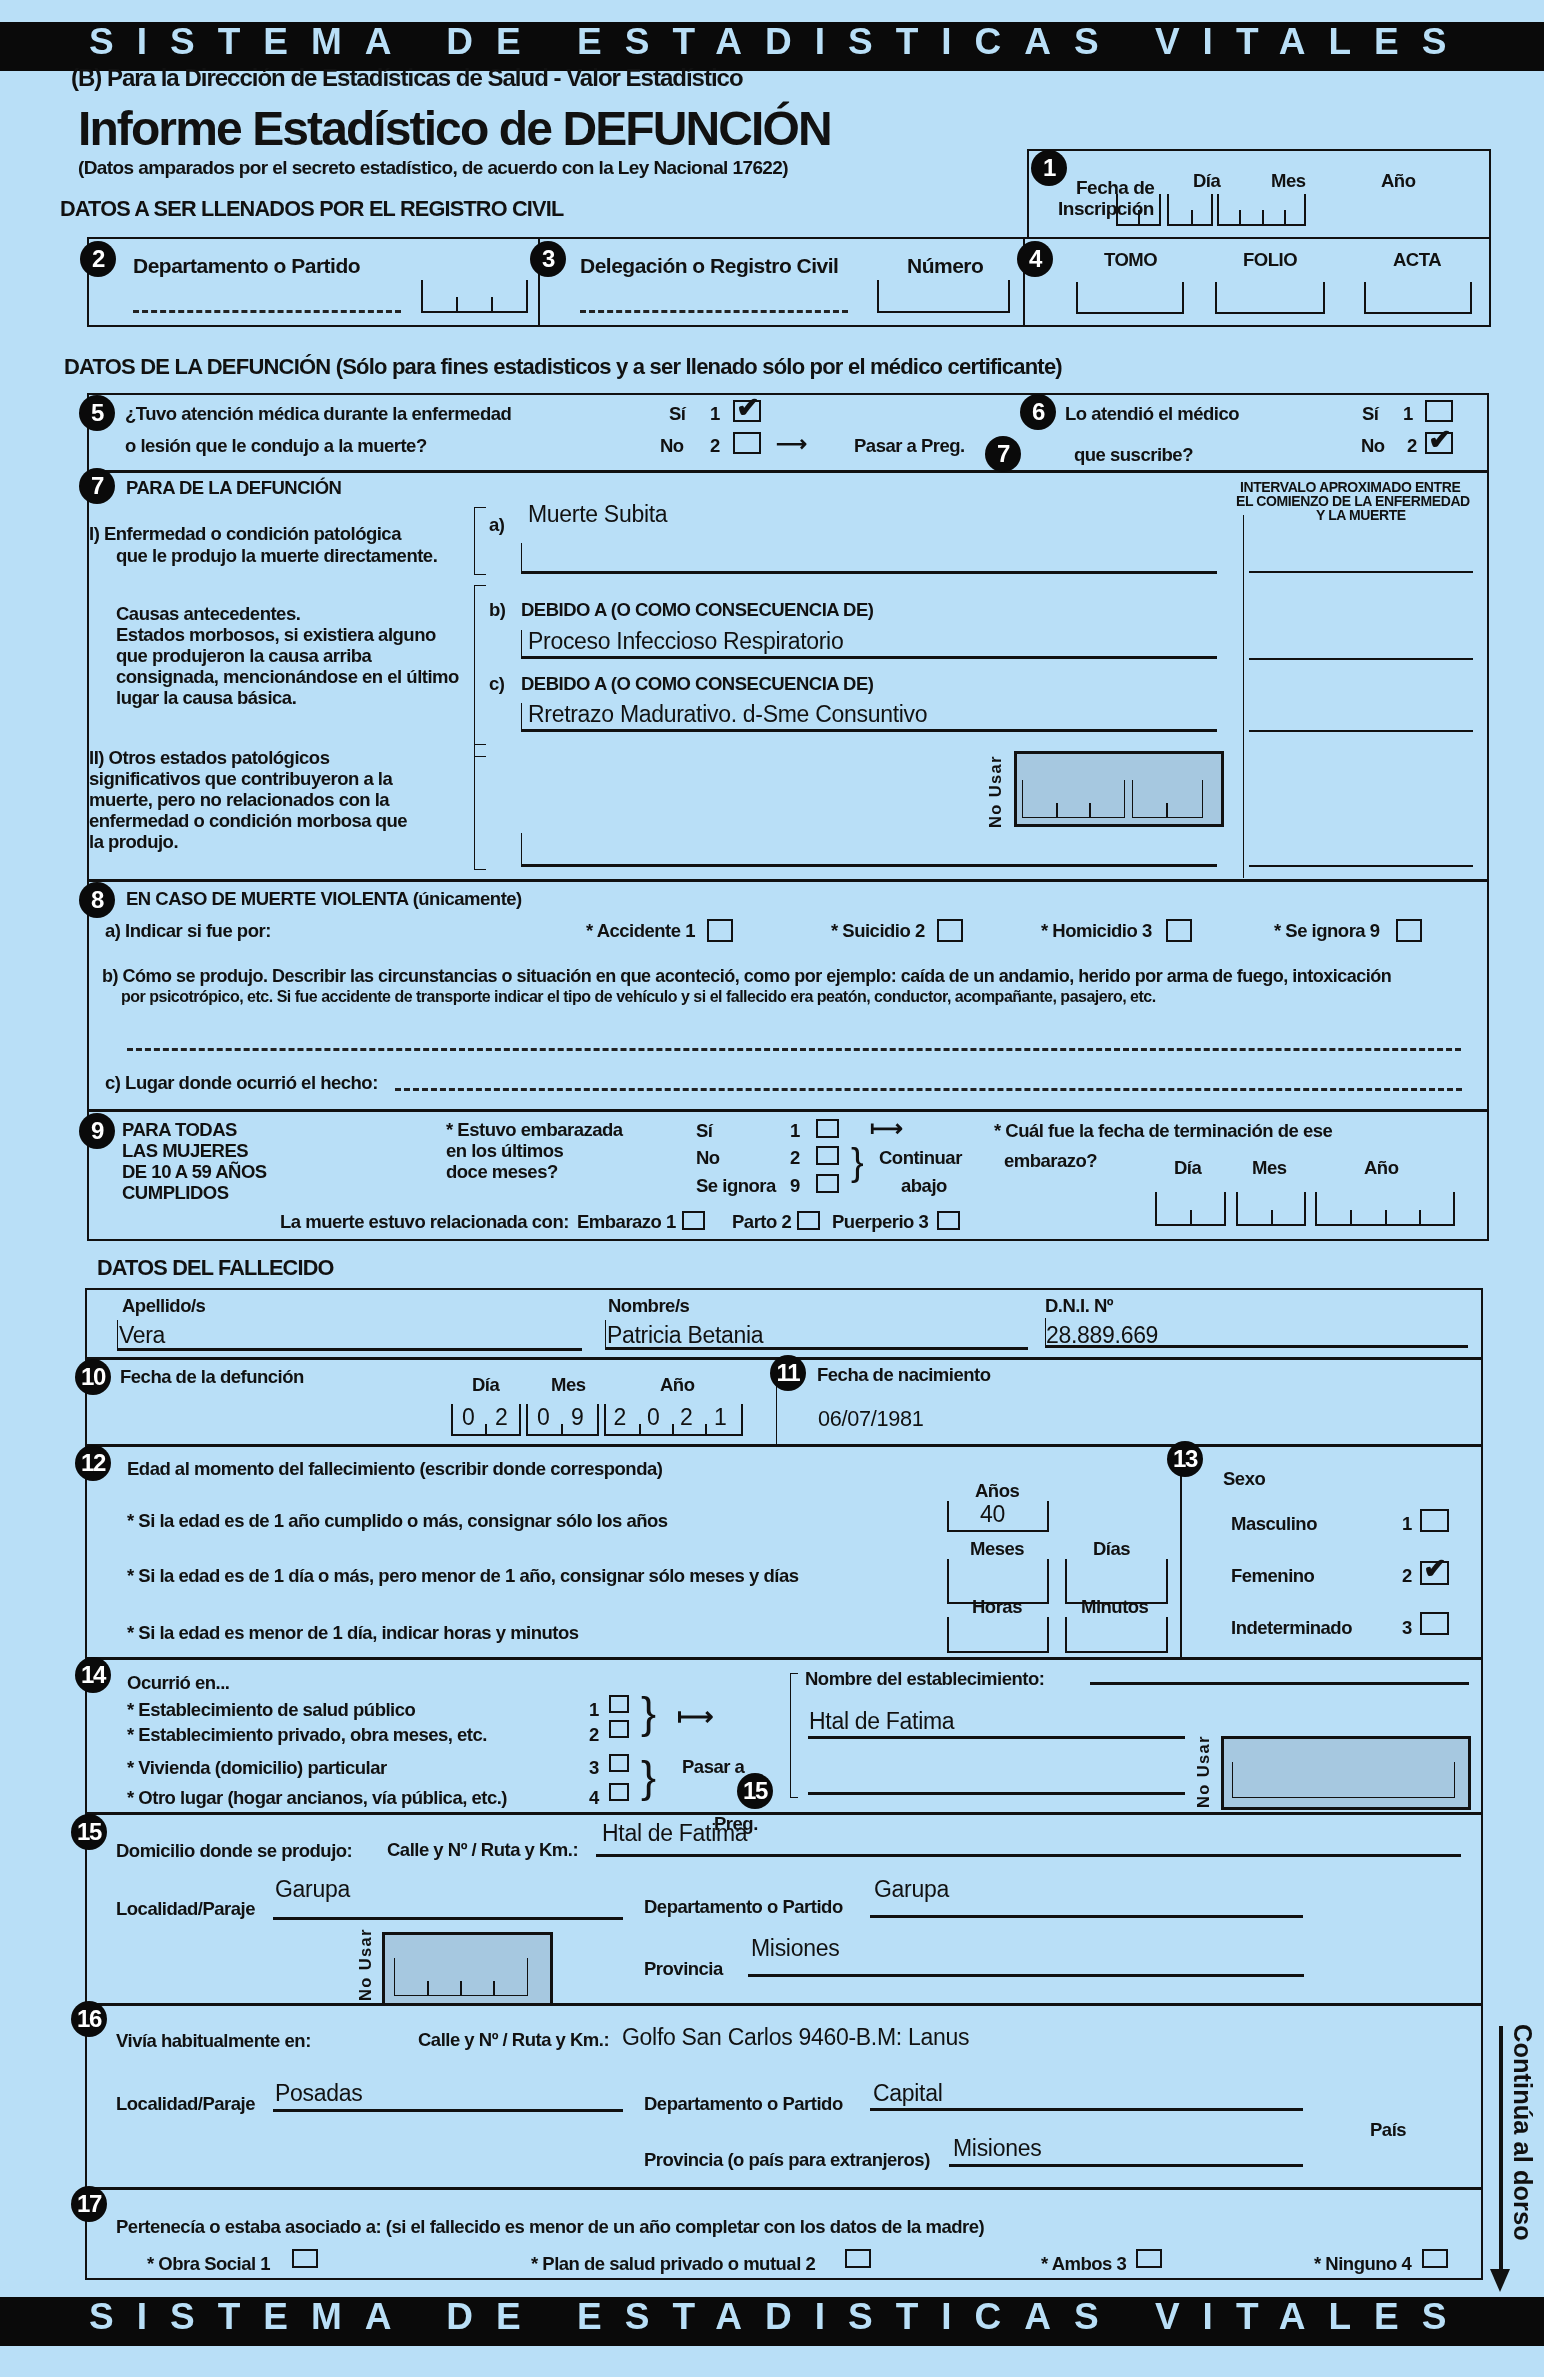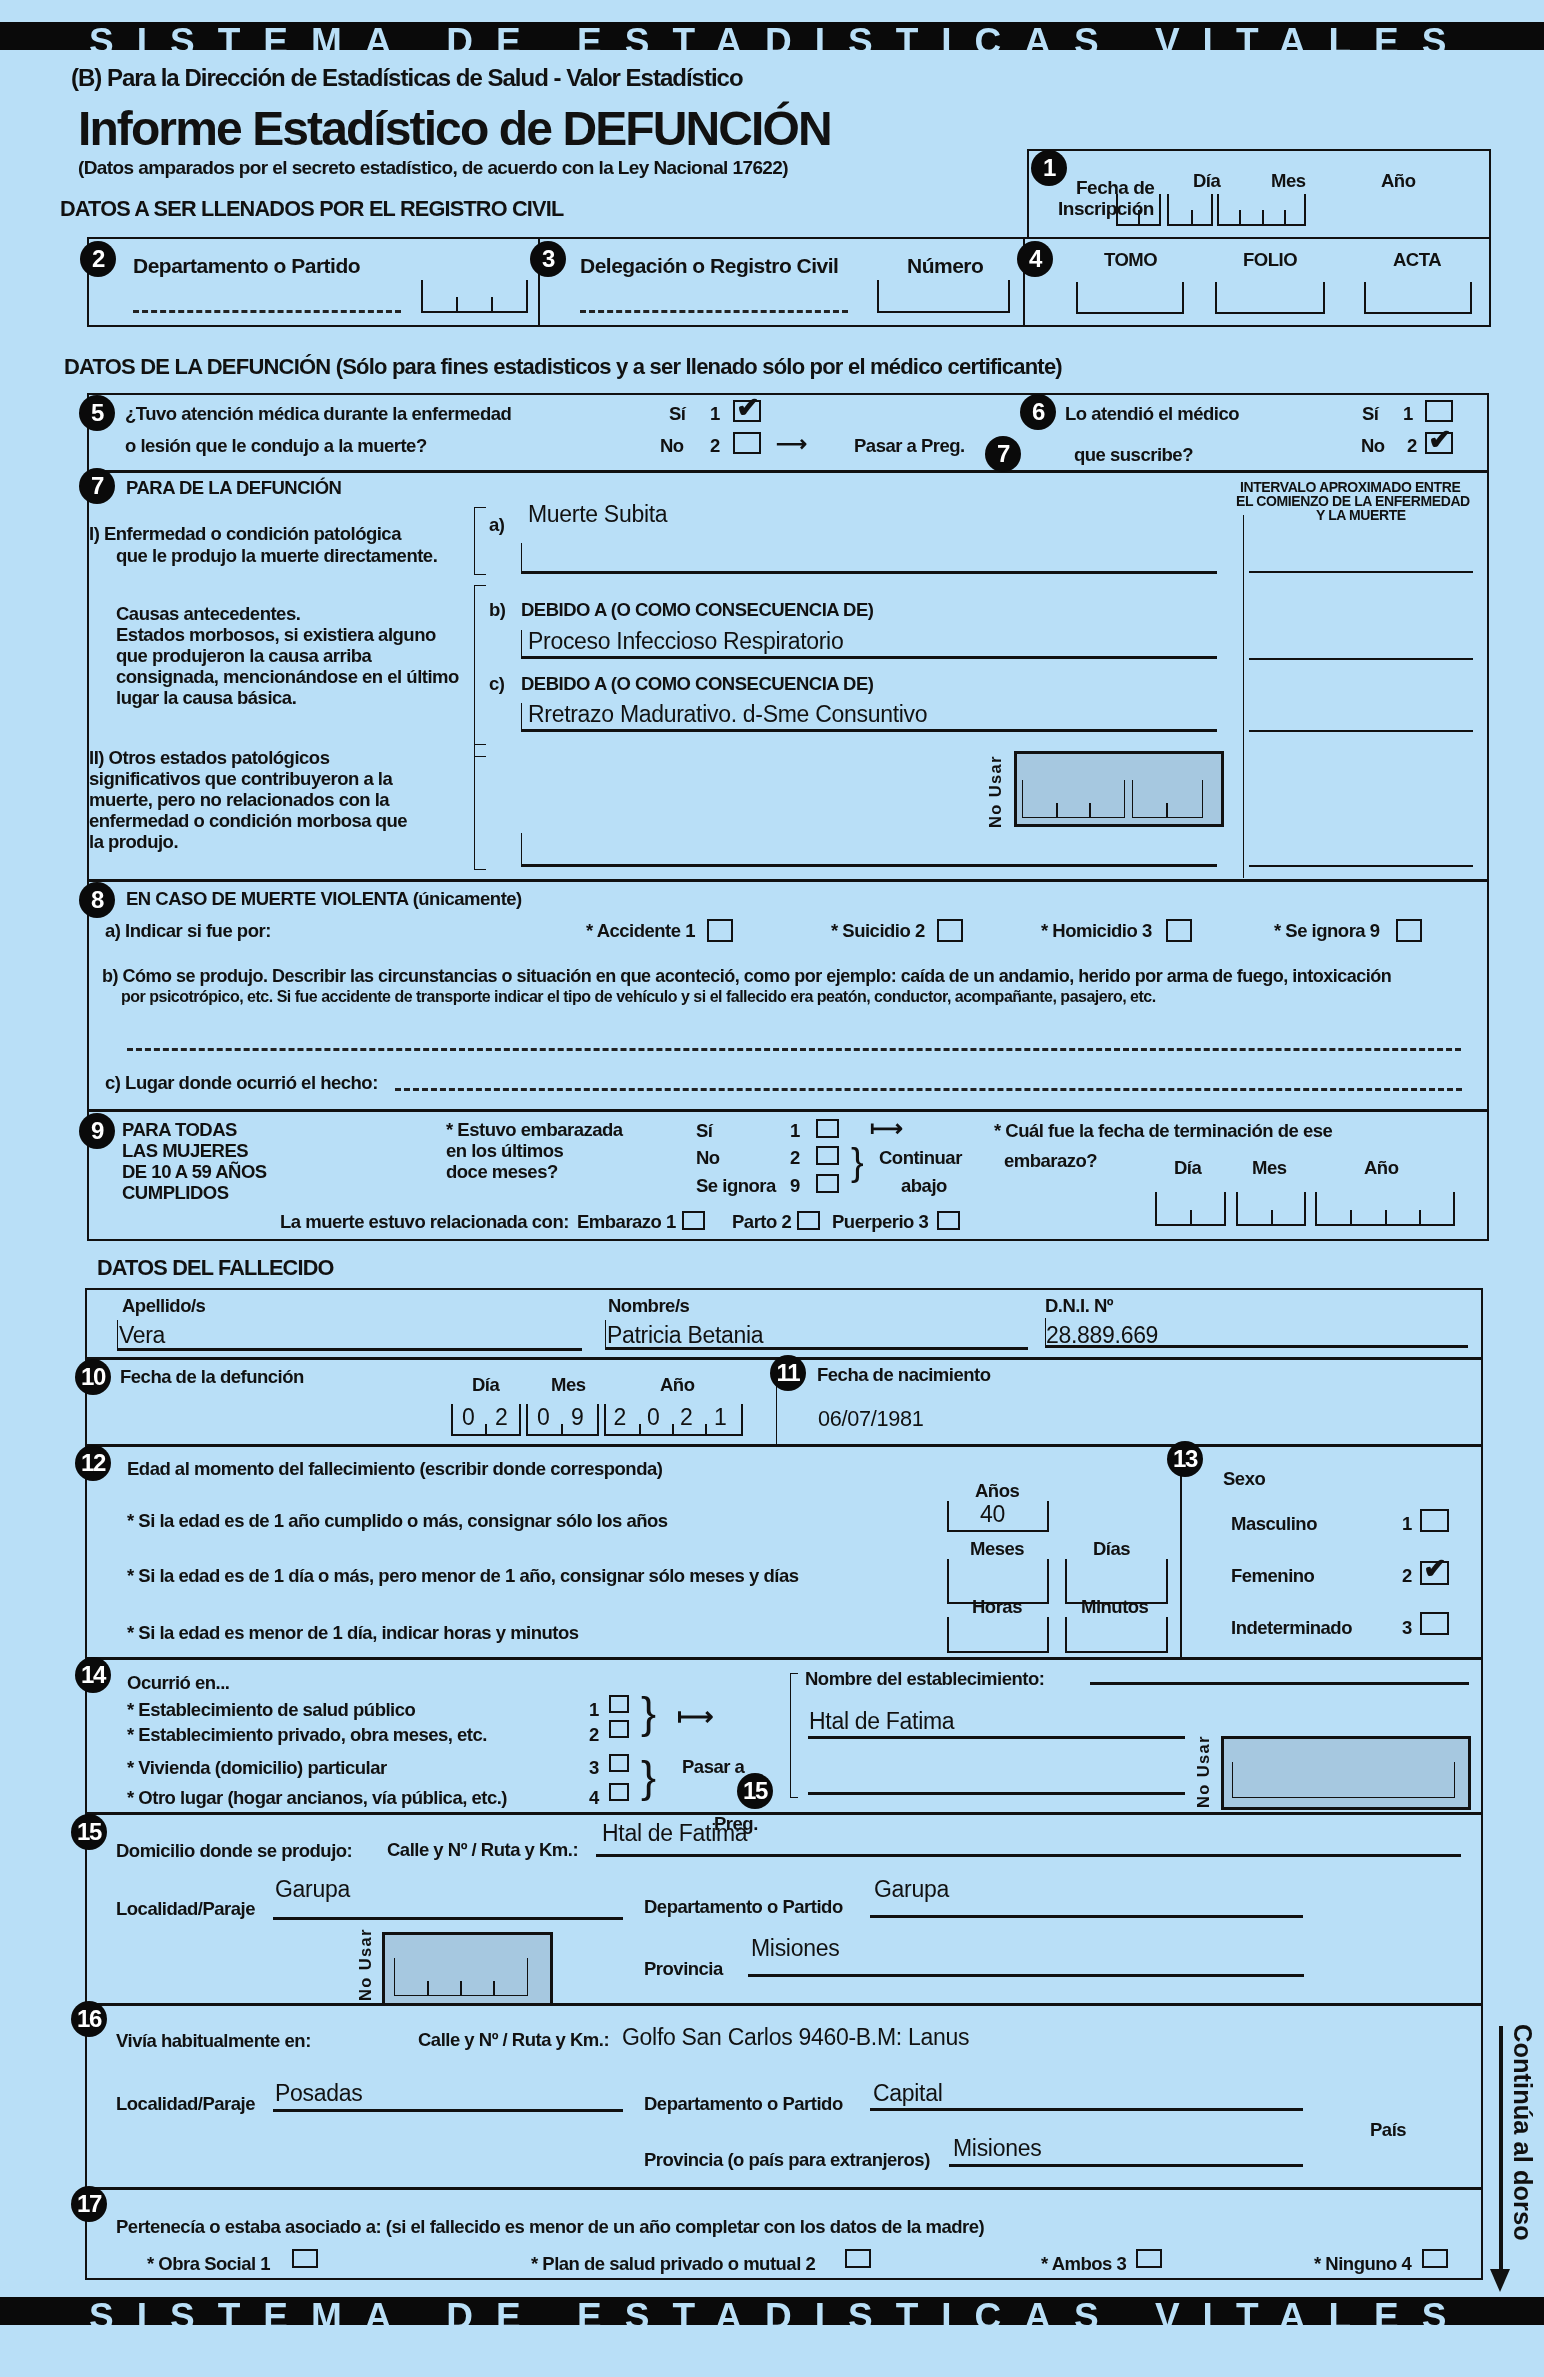--- a/index.html
+++ b/index.html
@@ -1,19 +1,19 @@
 <!DOCTYPE html>
 <html style="font-size:10.2px"><head>
 <meta charset="utf-8">
 <style>
   * { box-sizing: border-box; margin: 0; padding: 0; }
   html, body { width: 1545px; height: 2377px; background: #b9dff7; overflow: hidden; }
   body { position: relative; font-family: "Liberation Sans", sans-serif; color: #111; }
   .abs { position: absolute; }
-  .banner { position: absolute; left: 0; width: 1545px; height: 28px; background: #0a0a0a; color: #b9dff7;
+  .banner { position: absolute; left: 0; width: 1545px; height: 49px; background: #0a0a0a; color: #b9dff7;
             font-family: "Liberation Sans", sans-serif; font-weight: bold; font-size: 37px;
             letter-spacing: 23px; line-height: 40px; padding-left: 89px; white-space: nowrap; }
   .box { position: absolute; border: 2.5px solid #111; }
   .hline { position: absolute; height: 2.5px; background: #111; }
   .vline { position: absolute; width: 1.9px; background: #111; }
   .dashline { position: absolute; border-bottom: 3.2px dashed #222; height: 0; }
   .num { position: absolute; width: 36px; height: 36px; border-radius: 50%; background: #0a0a0a; color: #fff;
          font-weight: bold; font-size: 24px; line-height: 36px; text-align: center; font-family: "Liberation Sans", sans-serif; letter-spacing: -1.3px; }
   .chk { position: absolute; width: 28px; height: 21.7px; border: 2.5px solid #111; background: transparent; }
   .chk.sm { width: 23px; height: 19px; }

